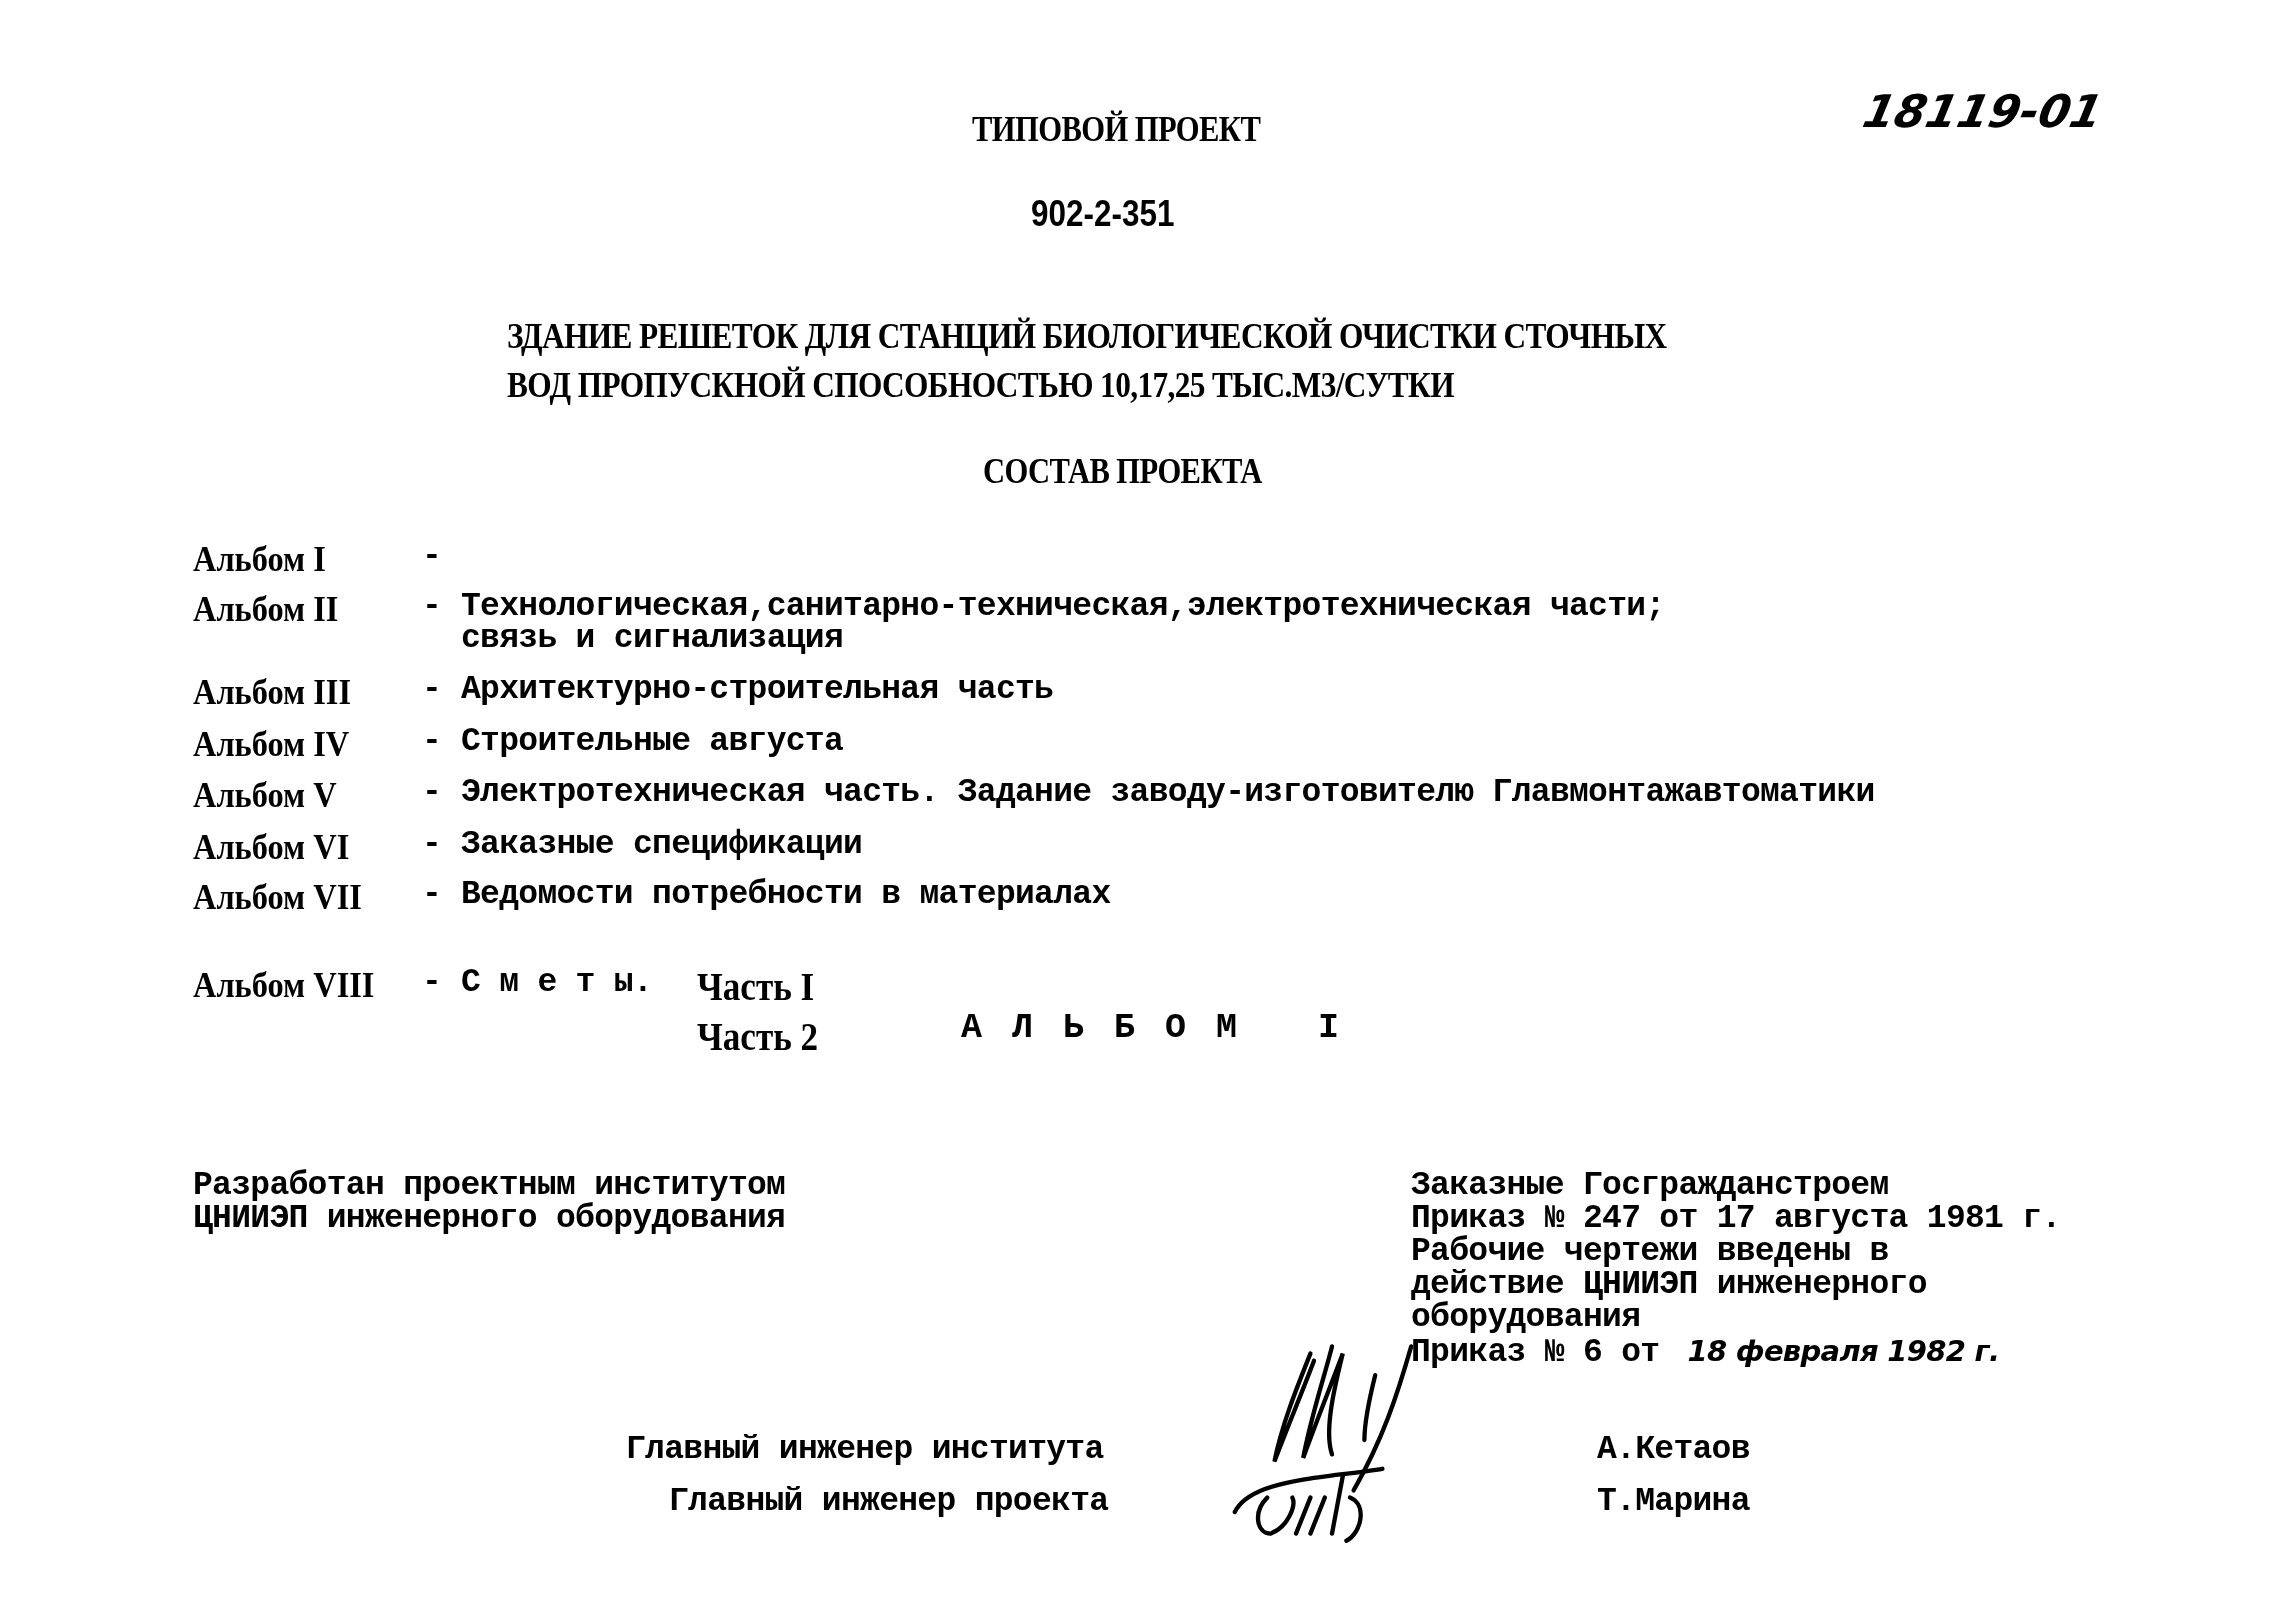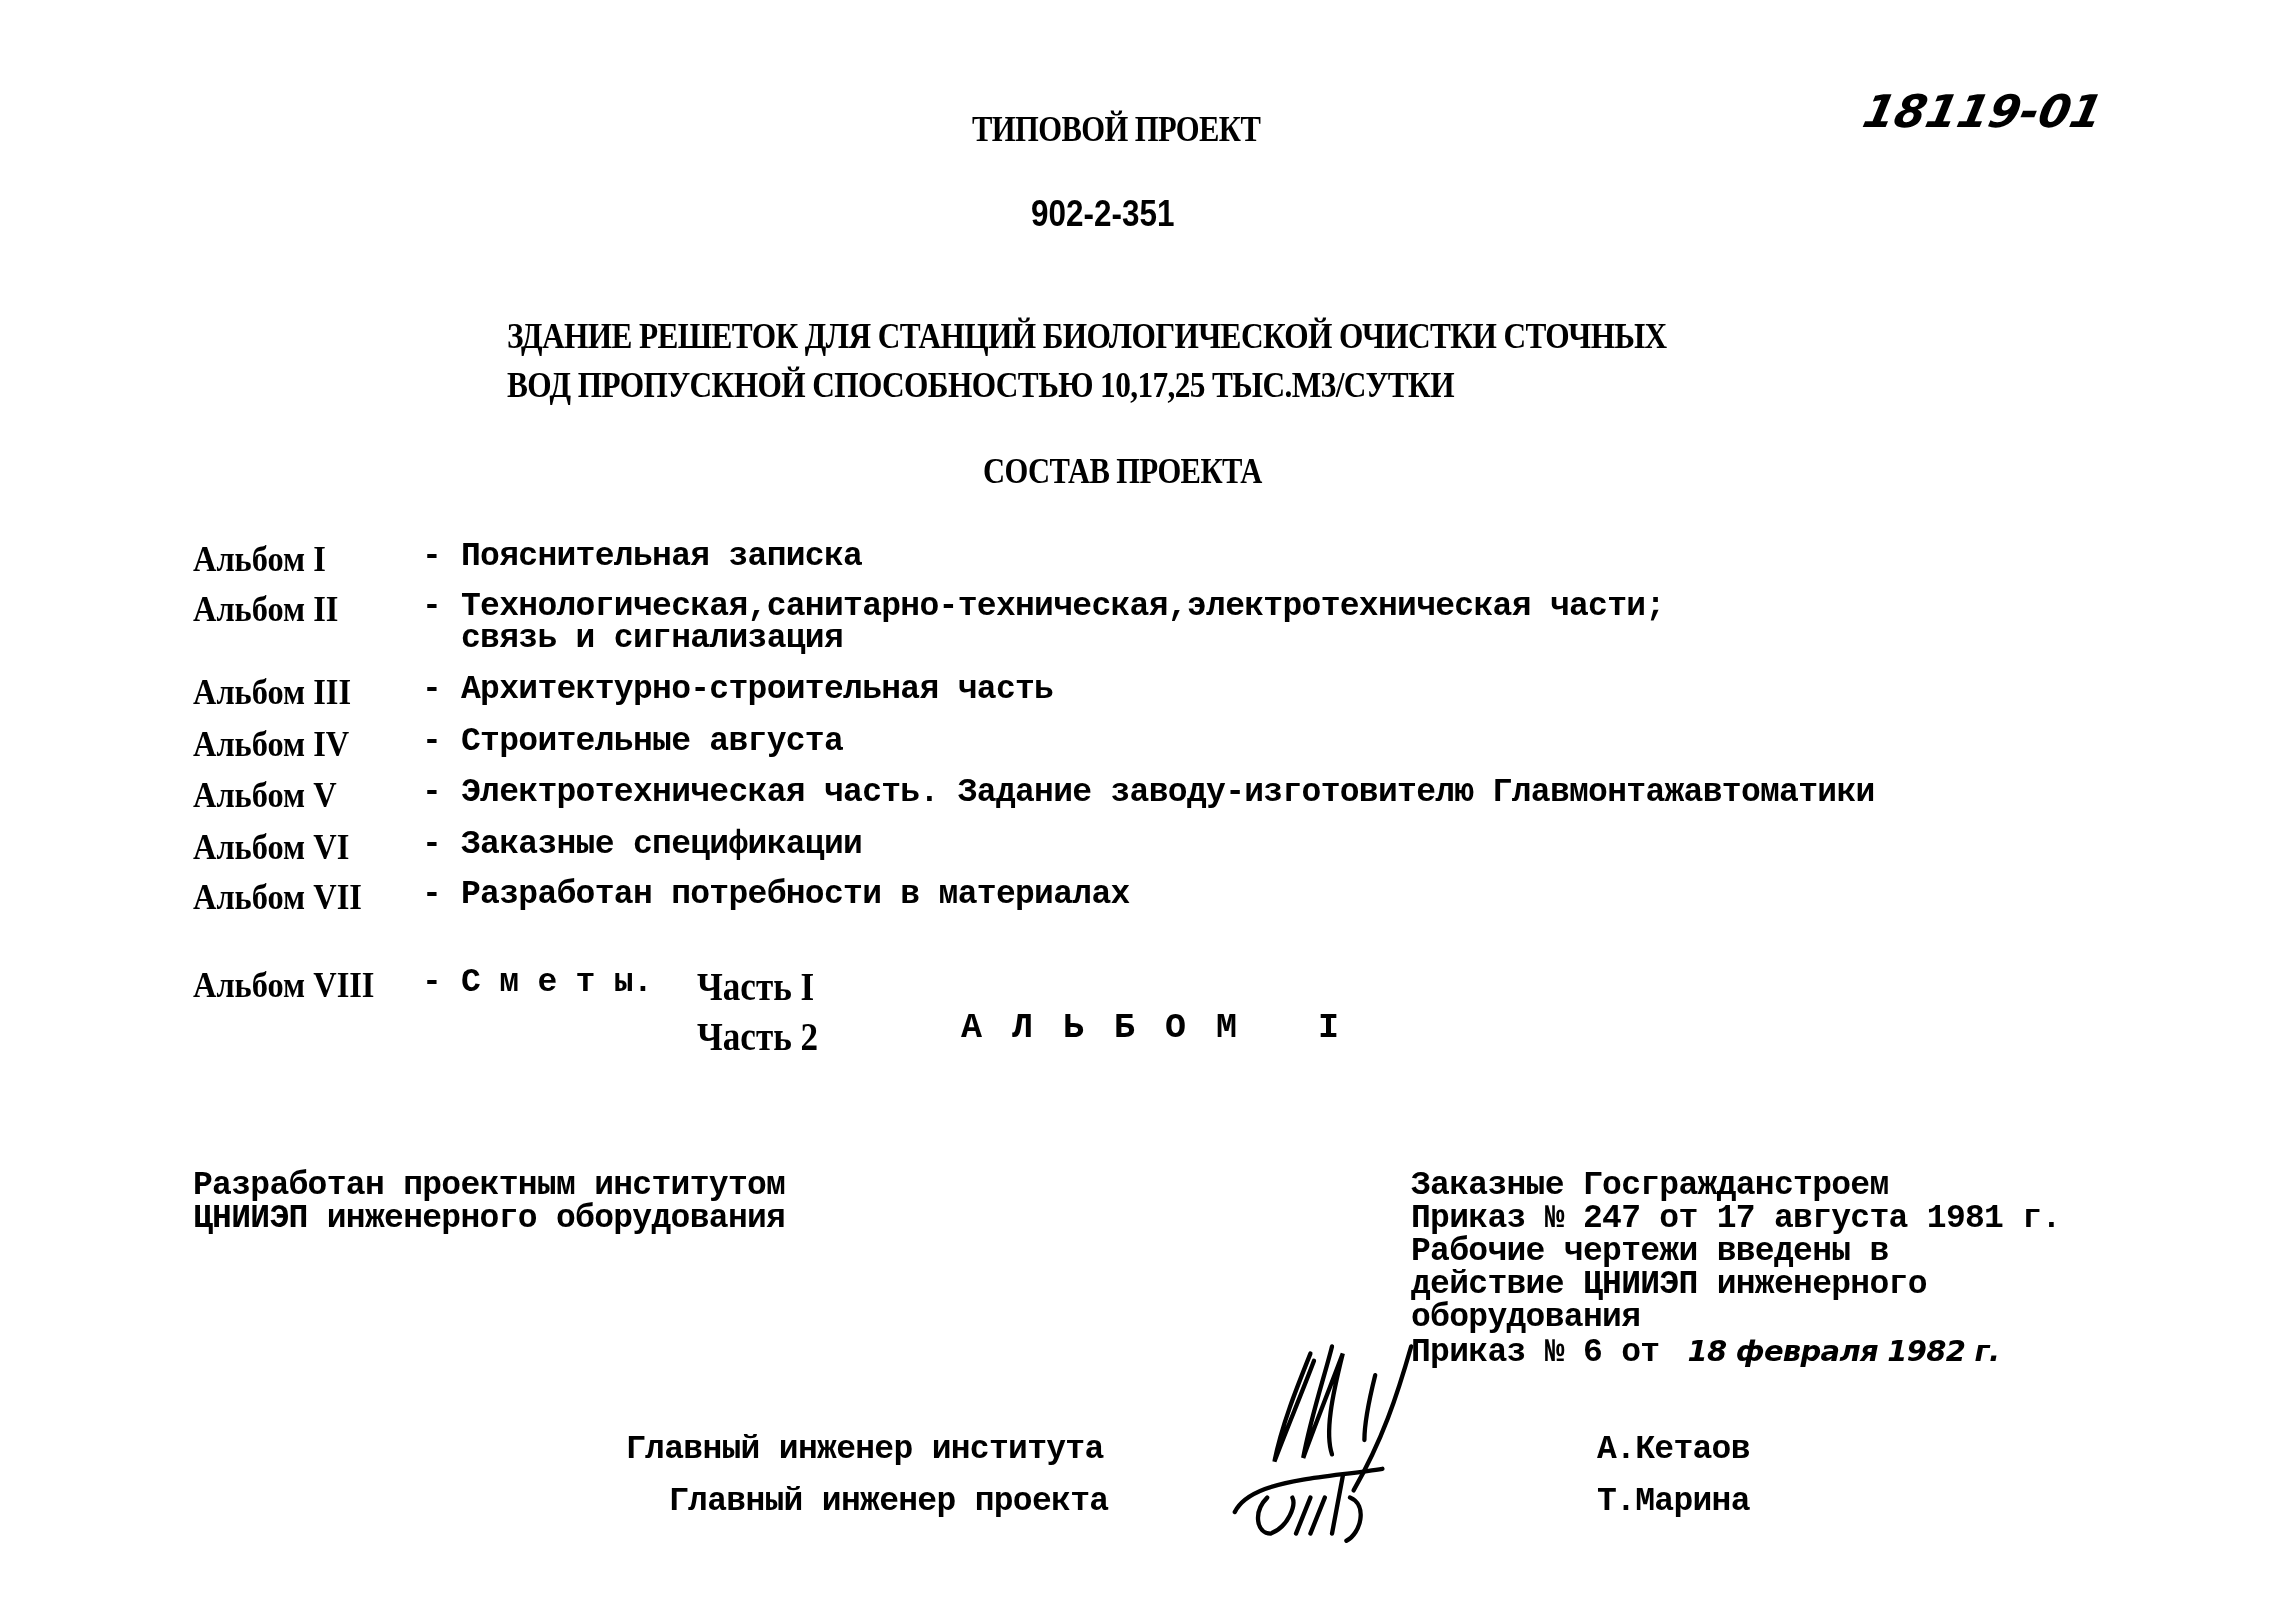--- a/index.html
+++ b/index.html
@@ -28,21 +28,20 @@
 <div class="abs ttl" style="left:507px; top:311px;">ЗДАНИЕ РЕШЕТОК ДЛЯ СТАНЦИЙ БИОЛОГИЧЕСКОЙ ОЧИСТКИ СТОЧНЫХ</div>
 <div class="abs ttl" style="left:507px; top:360px;">ВОД ПРОПУСКНОЙ СПОСОБНОСТЬЮ 10,17,25 ТЫС.М3/СУТКИ</div>
 
 <div class="abs hdr" style="left:983px; top:450px;">СОСТАВ ПРОЕКТА</div>
 
 <div class="abs" style="left:193px; top:538px; width:1872px;">
 
   <div class="abs row" style="left:0; top:0; width:1872px;">
     <span class="lbl">Альбом I</span>
     <span class="dash">-</span>
-    <span class="desc">Пояснительная записка</span>
   </div>
 
   <div class="abs row" style="left:0; top:50px; width:1872px; height:72px;">
     <span class="lbl">Альбом II</span>
     <span class="dash">-</span>
     <span class="desc">Технологическая,санитарно-техническая,электротехническая части;</span>
     <span class="desc" style="top:32px;">связь и сигнализация</span>
   </div>
 
   <div class="abs row" style="left:0; top:133px; width:1872px;">
@@ -65,21 +64,21 @@
 
   <div class="abs row" style="left:0; top:288px; width:1872px;">
     <span class="lbl">Альбом VI</span>
     <span class="dash">-</span>
     <span class="desc">Заказные спецификации</span>
   </div>
 
   <div class="abs row" style="left:0; top:338px; width:1872px;">
     <span class="lbl">Альбом VII</span>
     <span class="dash">-</span>
-    <span class="desc">Разработан потребности в материалах</span>
+    <span class="desc">Ведомости потребности в материалах</span>
   </div>
 
   <div class="abs row" style="left:0; top:390px; width:1872px; height:101px;margin-top:36px;">
     <span class="lbl">Альбом VIII</span>
     <span class="dash">-</span>
     <span class="desc">С м е т ы.</span>
     <span class="lbl" style="left:504px; font-size:39px;">Часть I</span>
     <span class="lbl" style="left:504px; top:50px; font-size:39px;">Часть 2</span>
   </div>
 </div>

